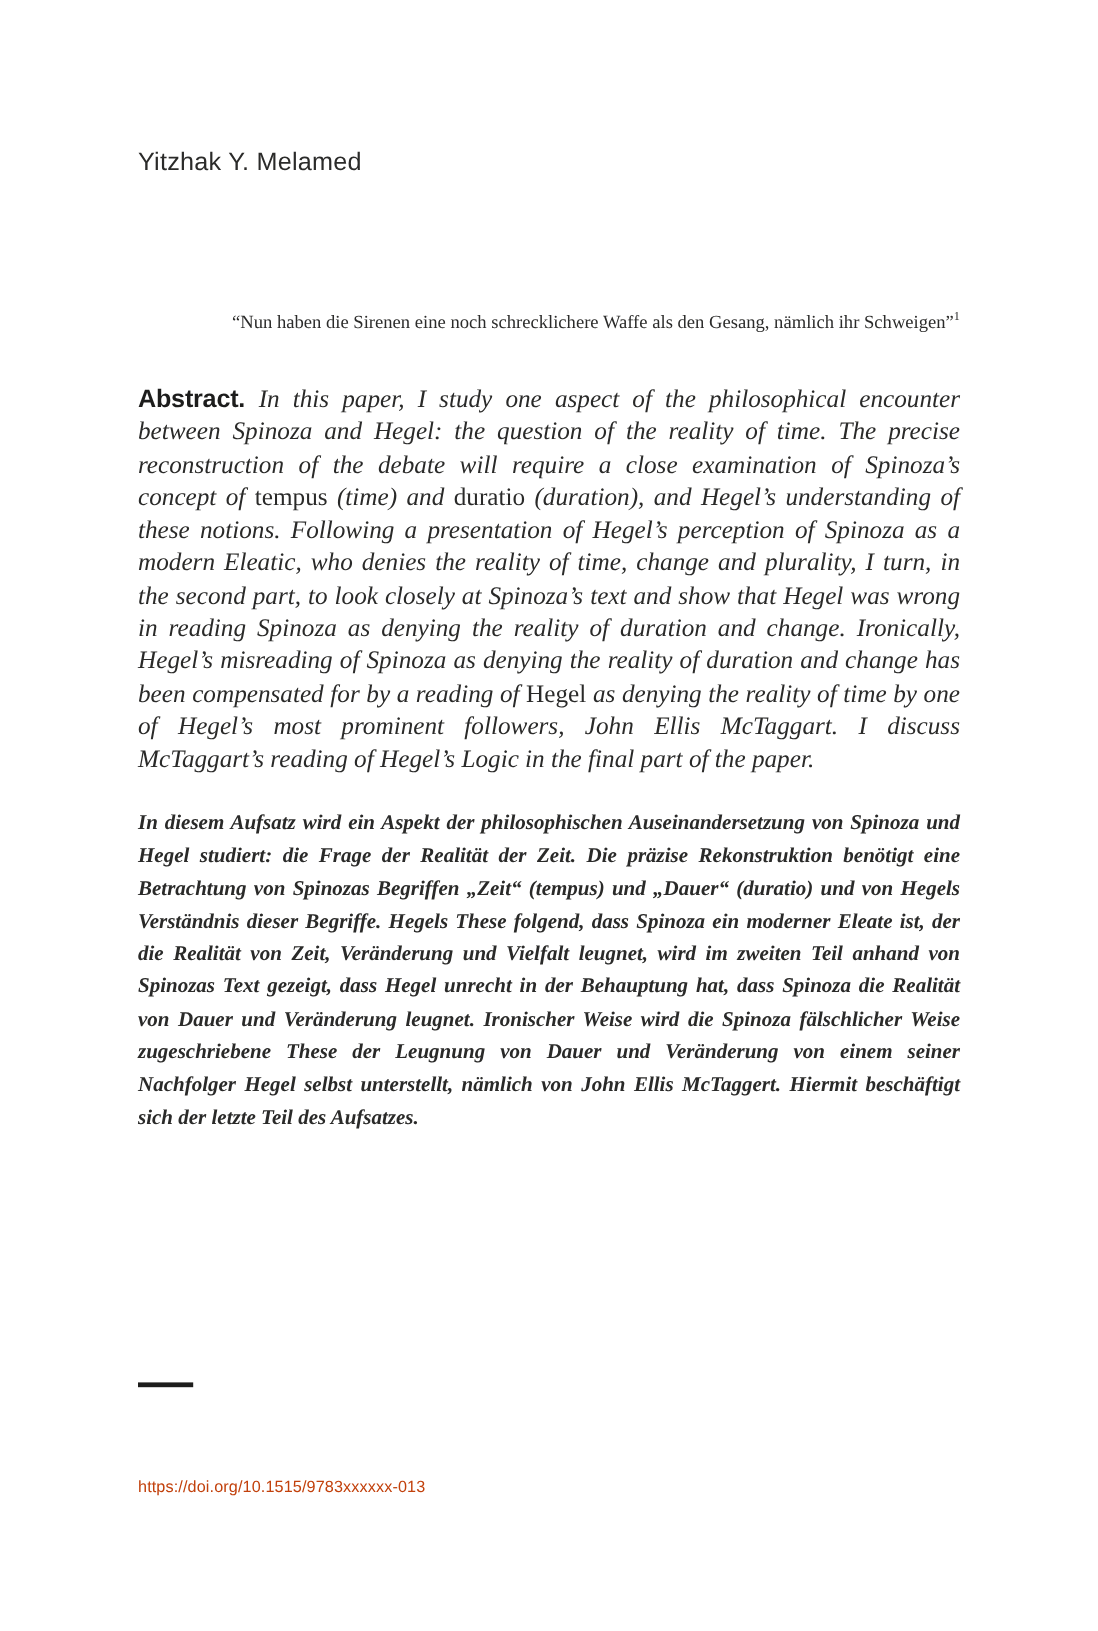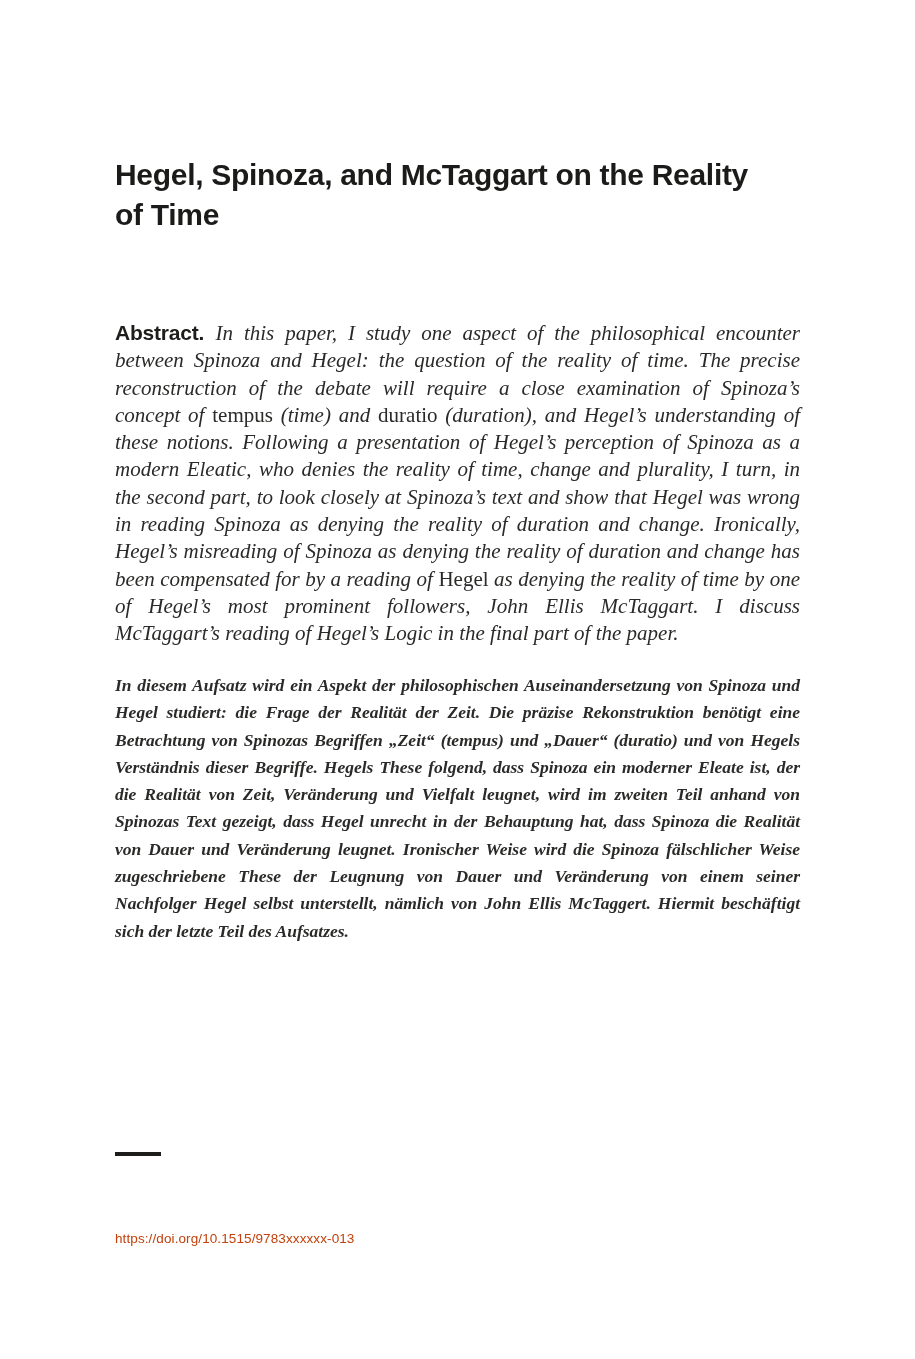--- a/index.html
+++ b/index.html
@@ -122,23 +122,24 @@
     font-style: normal;
     padding-right: 8px;
     color: #1d1d1c;
   }
 </style>
 </head>
 <body>
 
 <div class="page">
 
+  <div class="author">Yitzhak Y. Melamed</div>
 
-  <h1 class="title">Hegel, Spinoza, and McTaggart on the Reality of Time</h1>
 
+  <div class="epigraph"><span class="seg-r">“Nun haben die Sirenen eine noch schrecklichere Waffe als den Gesang, nämlich ihr Schweigen”</span><span class="seg-sup">1</span></div>
 
   <div class="abstract-en"><span class="seg-label">Abstract. </span><span class="seg-i">In this paper, I study one aspect of the philosophical encounter between Spinoza and Hegel: the question of the reality of time. The precise reconstruction of the debate will require a close examination of Spinoza’s concept of </span><span class="seg-r">tempus</span><span class="seg-i"> (time) and </span><span class="seg-r">duratio</span><span class="seg-i"> (duration), and Hegel’s understanding of these notions. Following a presentation of Hegel’s perception of Spinoza as a modern Eleatic, who denies the reality of time, change and plurality, I turn, in the second part, to look closely at Spinoza’s text and show that Hegel was wrong in reading Spinoza as denying the reality of duration and change. Ironically, Hegel’s misreading of Spinoza as denying the reality of duration and change has been compensated for by a reading of </span><span class="seg-r">Hegel</span><span class="seg-i"> as denying the reality of time by one of Hegel’s most prominent followers, John Ellis McTaggart. I discuss McTaggart’s reading of Hegel’s Logic in the final part of the paper.</span></div>
 
   <div class="abstract-de"><span class="seg-i">In diesem Aufsatz wird ein Aspekt der philosophischen Auseinandersetzung von Spinoza und Hegel studiert: die Frage der Realität der Zeit. Die präzise Rekonstruktion benötigt eine Betrachtung von Spinozas Begriffen „Zeit“ (tempus) und „Dauer“ (duratio) und von Hegels Verständnis dieser Begriffe. Hegels These folgend, dass Spinoza ein moderner Eleate ist, der die Realität von Zeit, Veränderung und Vielfalt leugnet, wird im zweiten Teil anhand von Spinozas Text gezeigt, dass Hegel unrecht in der Behauptung hat, dass Spinoza die Realität von Dauer und Veränderung leugnet. Ironischer Weise wird die Spinoza fälschlicher Weise zugeschriebene These der Leugnung von Dauer und Veränderung von einem seiner Nachfolger Hegel selbst unterstellt, nämlich von John Ellis McTaggert. Hiermit beschäftigt sich der letzte Teil des Aufsatzes.</span></div>
 
   <div class="fn-rule"></div>
 
 
   <div class="doi">https://doi.org/10.1515/9783xxxxxx-013</div>
 

